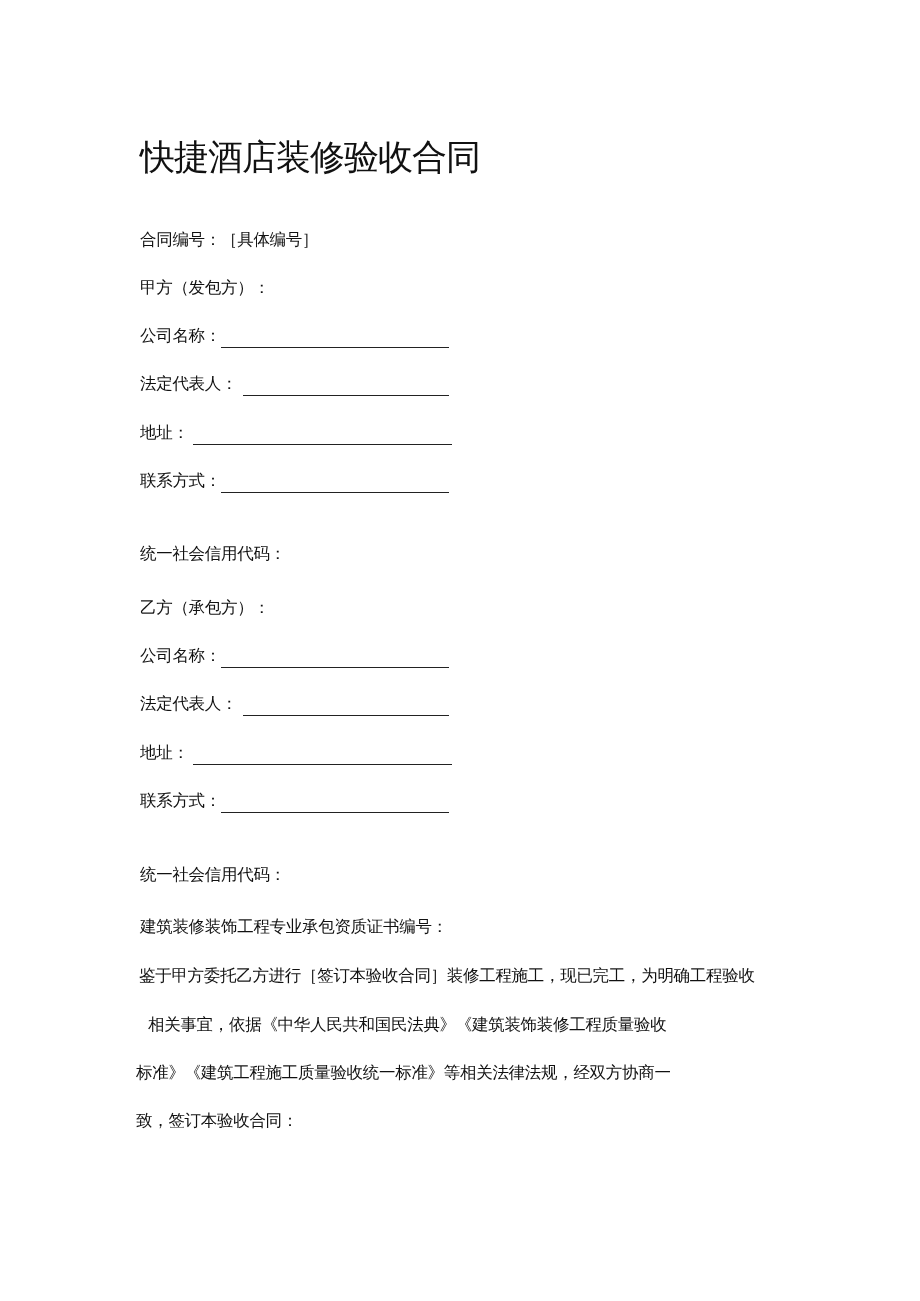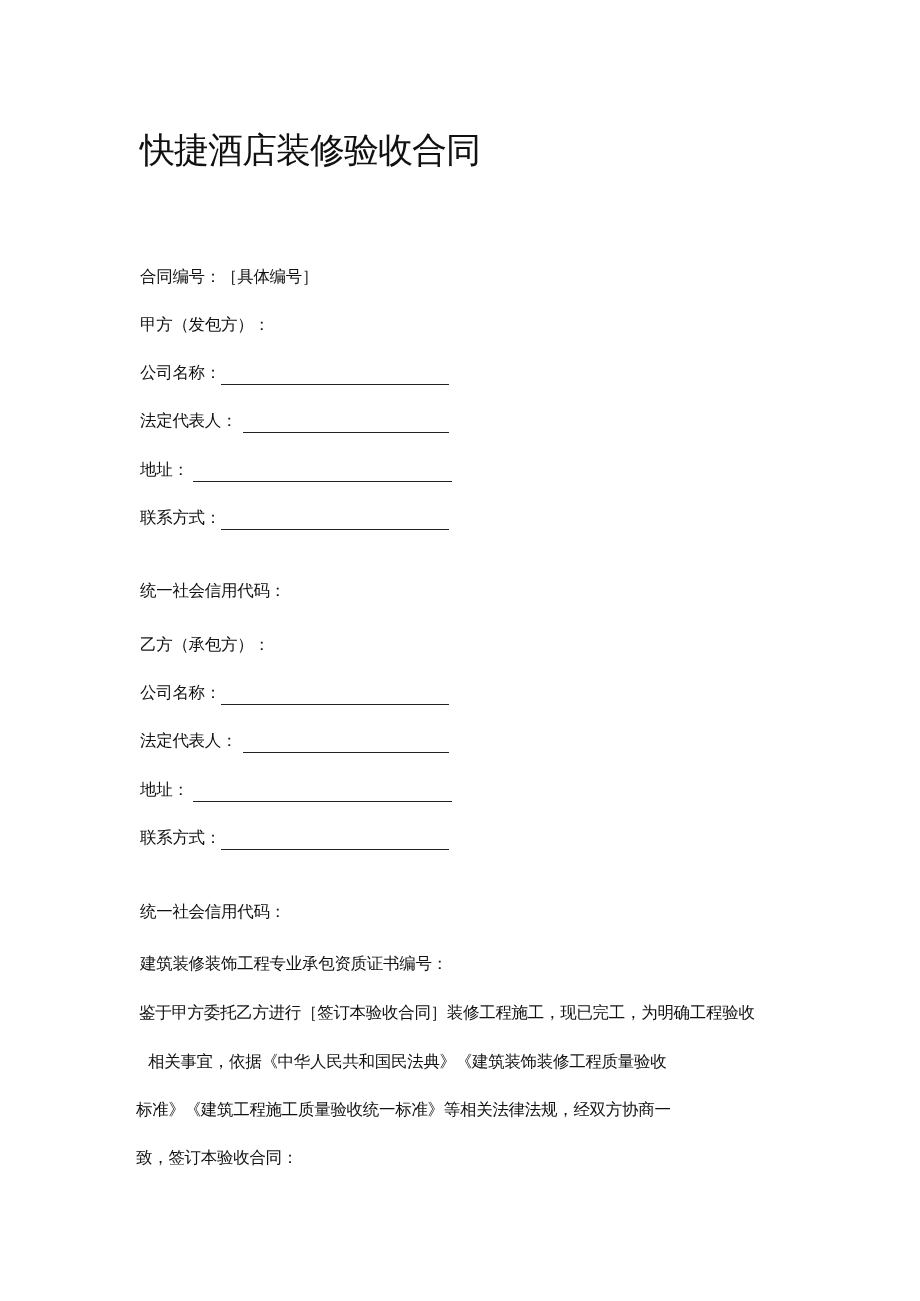--- a/index.html
+++ b/index.html
@@ -1,19 +1,19 @@
 <!DOCTYPE html>
 <html><head>
 <meta charset="utf-8">
 <style>
   html, body { margin: 0; padding: 0; background: #ffffff; }
   body { width: 920px; height: 1301px; position: relative; overflow: hidden;
          font-family: "DejaVu Sans", "Liberation Sans", sans-serif; color: #111111; }
-  .title { position: absolute; left: 140px; top: 128px; font-size: 35px; line-height: 44px; letter-spacing: -1px; white-space: nowrap; }
-  .line { position: absolute; font-size: 16.5px; line-height: 24px; white-space: nowrap; display: flex; align-items: flex-end; letter-spacing: -0.3px; margin-top: 37px; }
+  .title { position: absolute; left: 140px; top: 138px; font-size: 35px; line-height: 44px; letter-spacing: -1px; white-space: nowrap; font-family: Liberation Mono, monospace; }
+  .line { position: absolute; font-size: 16.5px; line-height: 24px; white-space: nowrap; display: flex; align-items: flex-end; letter-spacing: -0.3px; }
   .blank { display: inline-block; border-bottom: 1px solid #222; height: 18px; }
 </style>
 </head>
 <body>
 
 <div>
   <div class="title">快捷酒店装修验收合同</div>
 
   <div class="line" style="left:140px;top:228px;">合同编号：［具体编号］</div>
 

